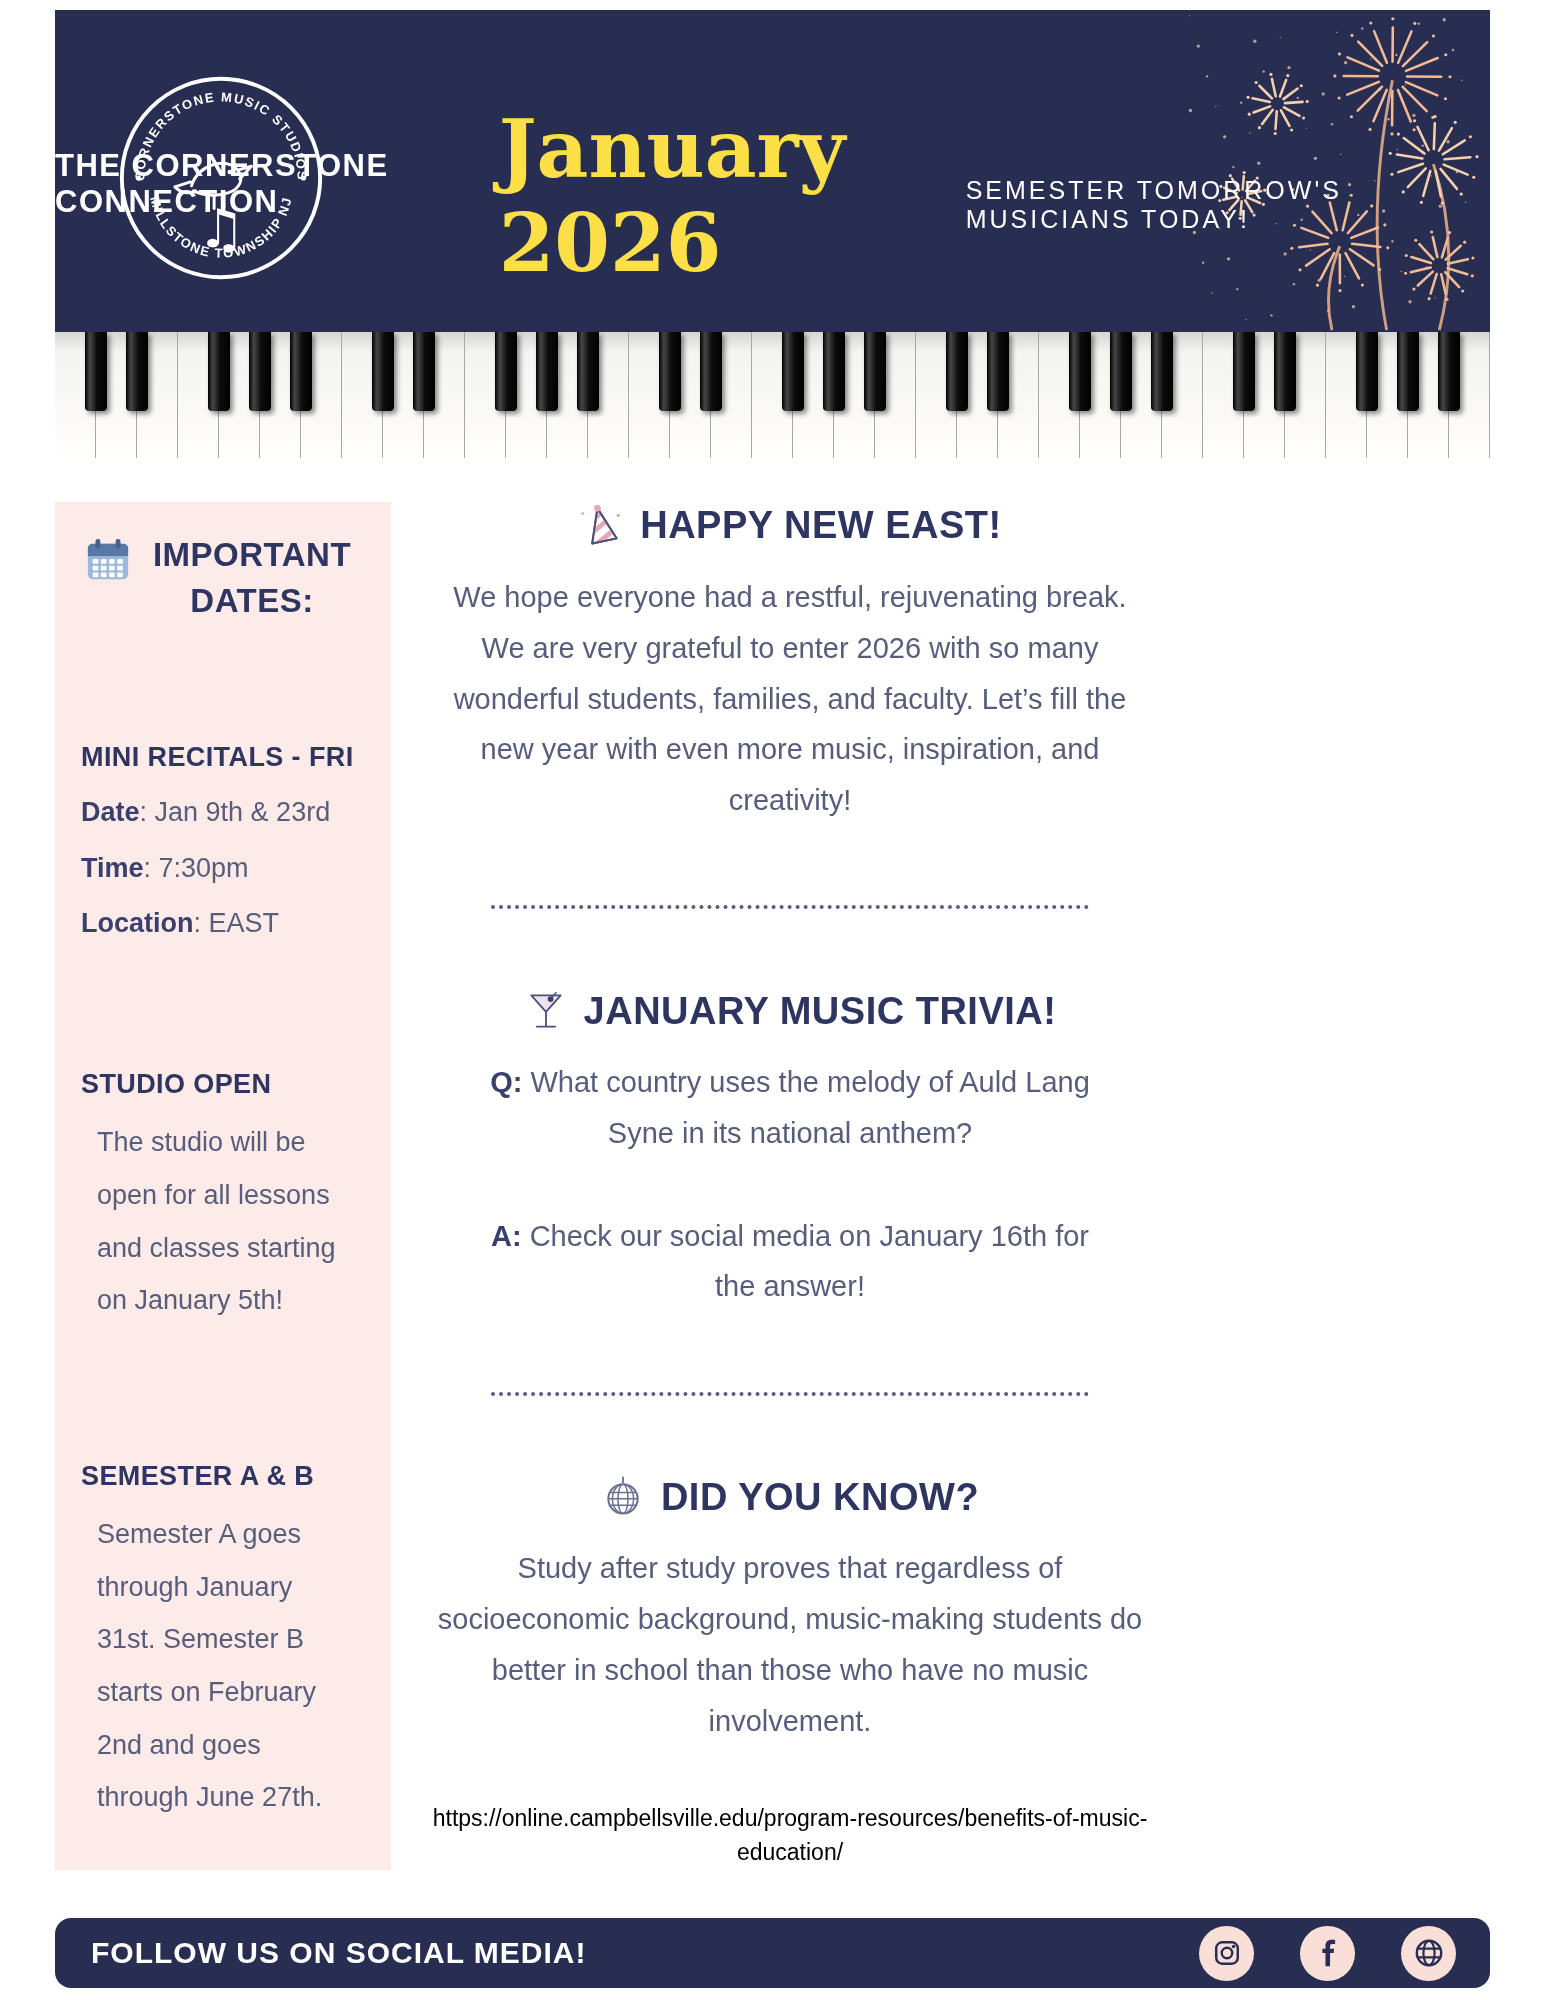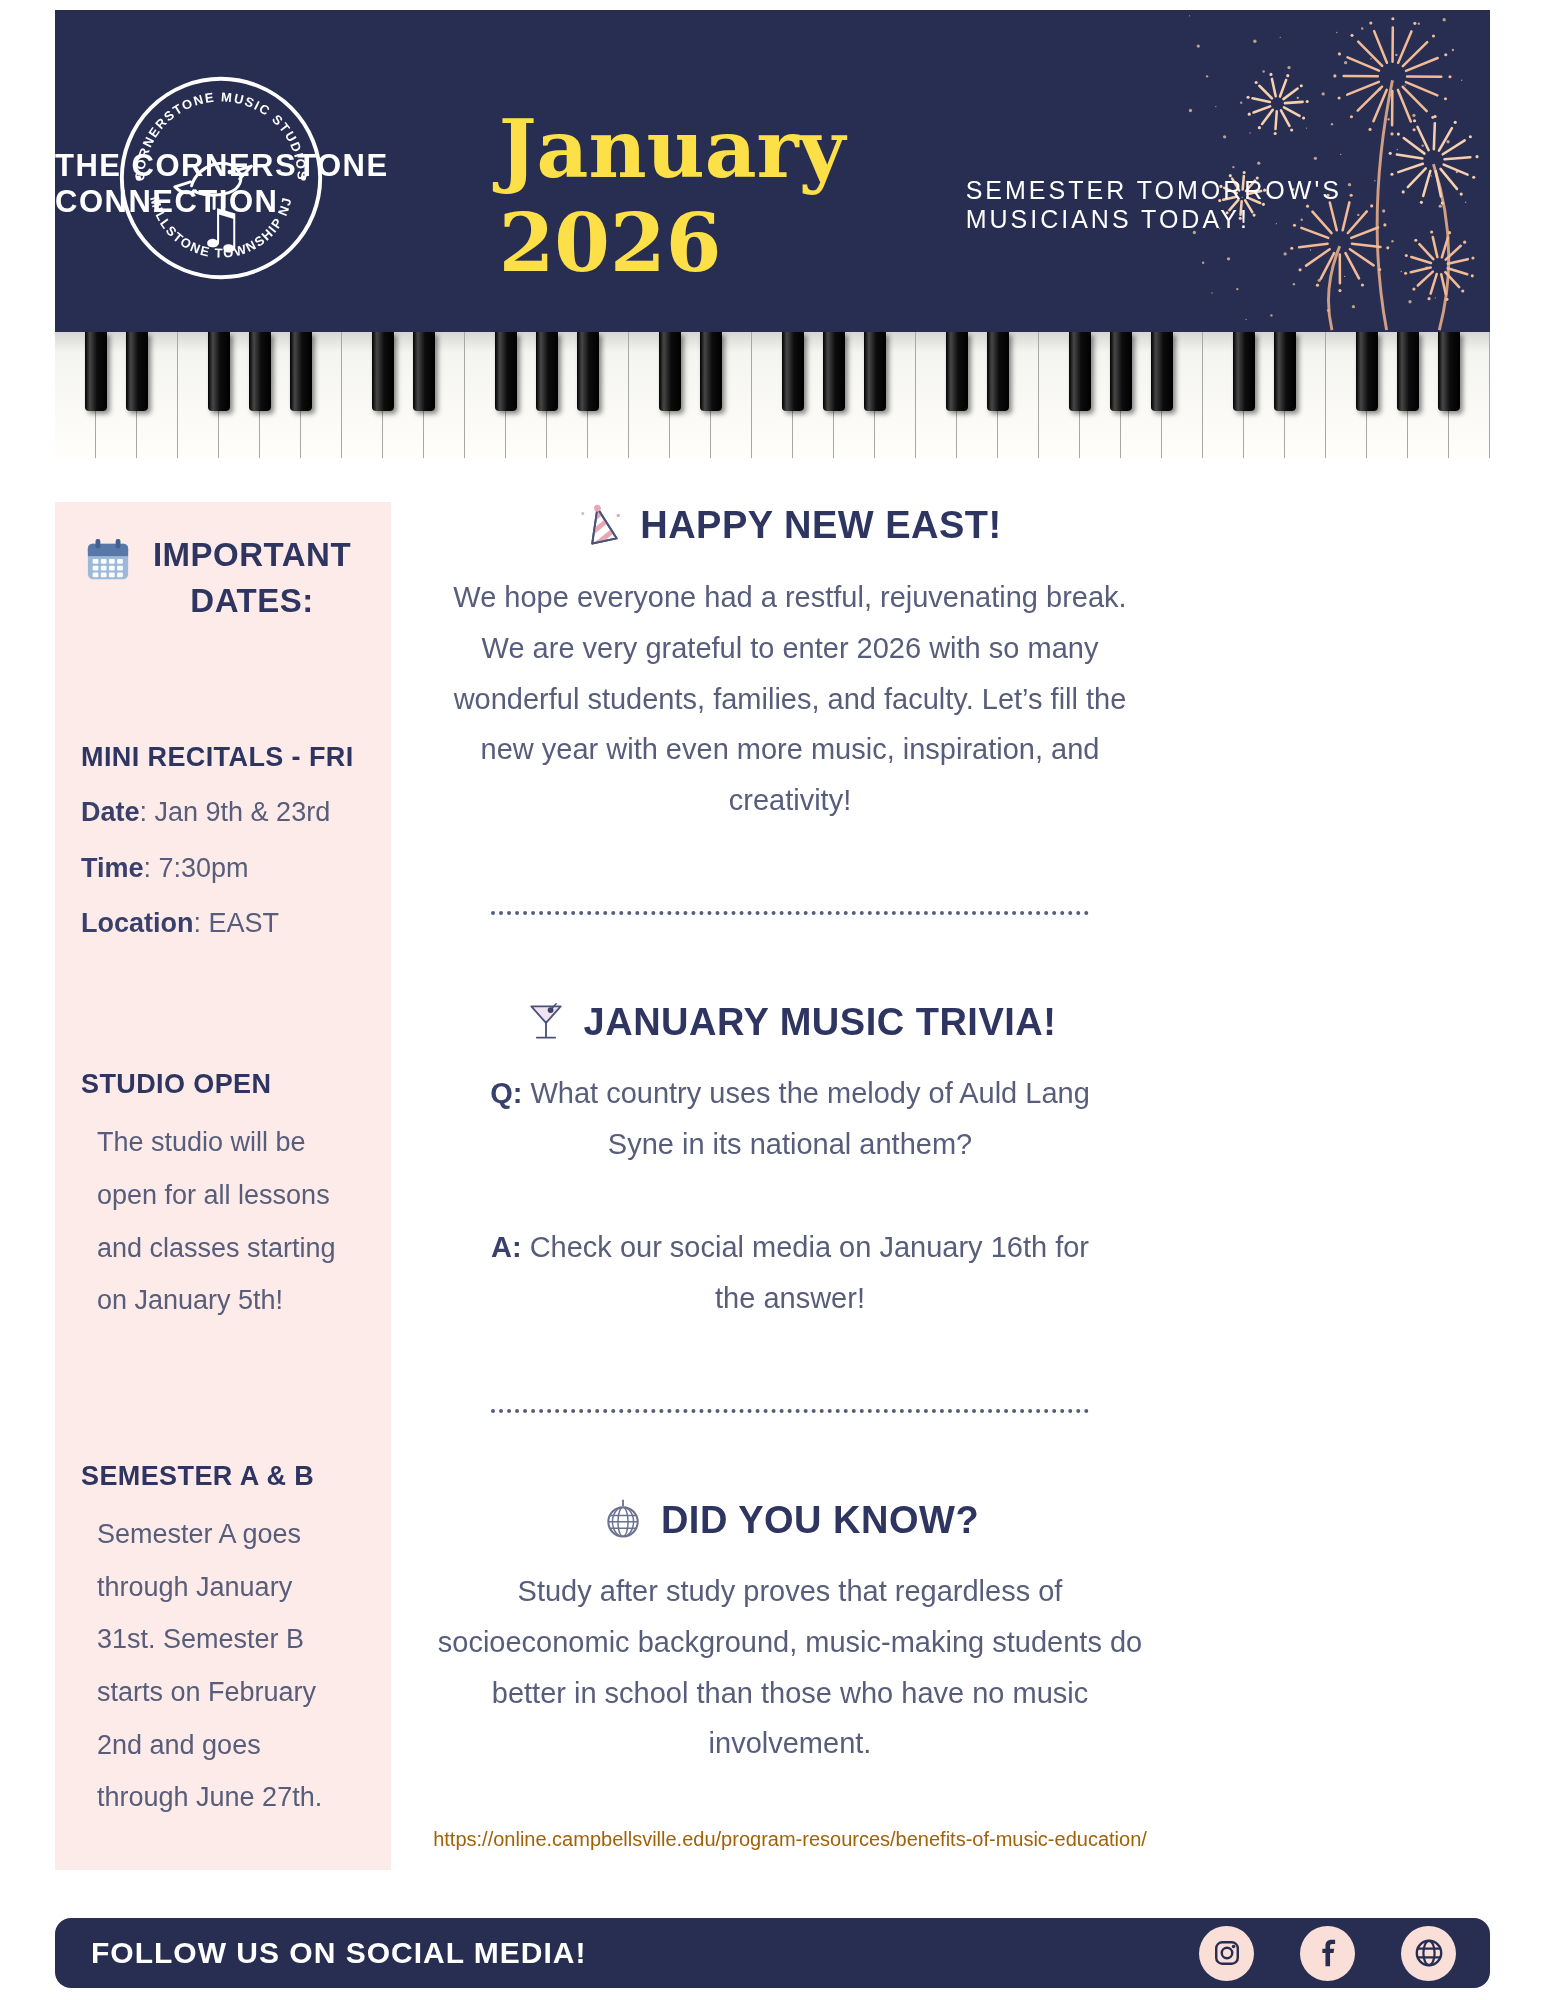--- a/index.html
+++ b/index.html
@@ -41,21 +41,21 @@
   .sb-body{margin:16px;font-size:27px;line-height:1.95;}
   .main{flex:1;}
   .main-inner{width:730px;height:100%;display:flex;flex-direction:column;justify-content:space-between;align-items:center;text-align:center;}
   .m-sec{display:flex;flex-direction:column;align-items:center;}
   .m-head{display:flex;align-items:center;justify-content:center;gap:16px;font-size:38px;font-weight:800;color:#2e3560;margin:0;letter-spacing:.5px;}
   .m-icon{flex:none;display:inline-flex;}
   .m-body{font-size:29px;line-height:1.75;color:#575d7a;margin:24px 0 0;max-width:720px;}
   .qa b{color:#39406b;margin-right:8px;font-weight:700;}
   .q-text{max-width:660px;}
   .a-text{margin-top:52px;max-width:640px;}
-  .source-url{font-size:20px;color:#a16207;margin:56px 0 16px;max-width:740px;word-break:break-word;line-height:1.45;}
+  .source-url{font-size:23px;color:#000000;margin:56px 0 1px;max-width:740px;word-break:break-word;line-height:1.45;}
   .divider{width:82%;height:0;border-top:4px dotted #39406b;opacity:.85;margin:6px 0;}
   
   .footer{height:70px;flex:none;background:#272e52;border-radius:16px;display:flex;align-items:center;justify-content:space-between;padding:0 34px 0 36px;}
   .footer-text{color:#fff;font-size:30px;font-weight:800;letter-spacing:1px;}
   .social-icons{display:flex;gap:46px;}
   .social-circle{width:55px;height:55px;border-radius:50%;background:#fadfd8;color:#272e52;display:flex;align-items:center;justify-content:center;cursor:pointer;}
 </style>
 </head>
 <body>
 

